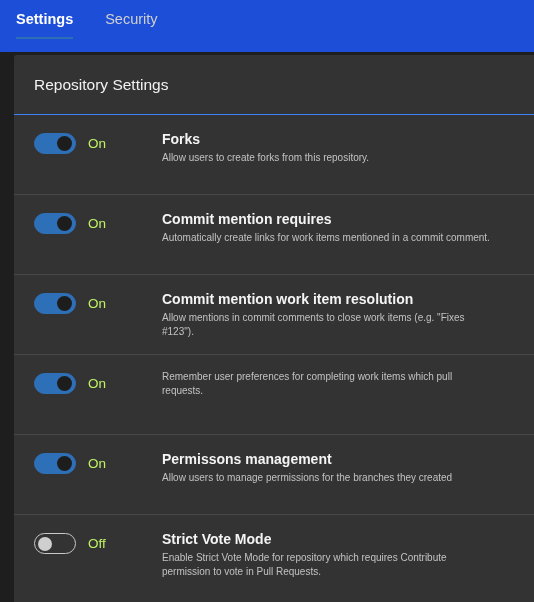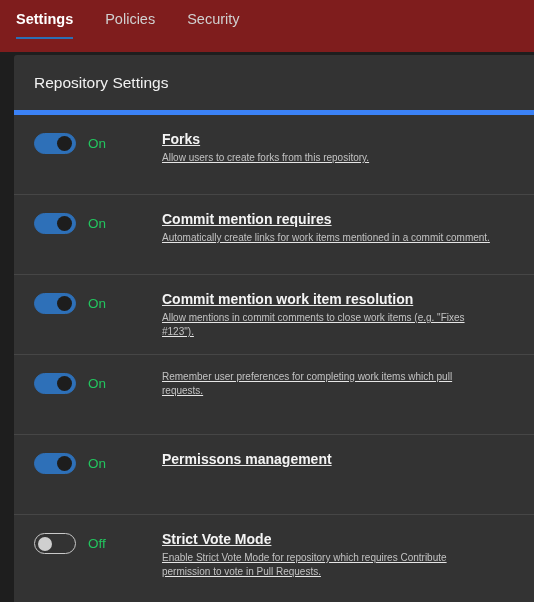--- a/index.html
+++ b/index.html
@@ -17,21 +17,21 @@
     -webkit-font-smoothing: antialiased;
   }
 
   
   .tabbar {
     height: 52px;
     display: flex;
     align-items: flex-start;
     padding-left: 14px;
     padding-top: 8px;
-    background: #7f1d1d;
+    background: #1d4ed8;
   }
 
   .tab {
     position: relative;
     padding: 3px 12px 12px 2px;
     margin-right: 18px;
     font-size: 14.5px;
     color: #d0d0d0;
     cursor: pointer;
     white-space: nowrap;
@@ -61,21 +61,21 @@
     background: #333333;
     border-radius: 3px 0 0 0;
     overflow: hidden;
   }
 
   .panel-header {
     height: 60px;
     display: flex;
     align-items: center;
     padding-left: 20px;
-    border-bottom: 5px solid #3b82f6;
+    border-bottom: 1px solid #3b82f6;
   }
 
   .panel-title {
     font-size: 15.5px;
     color: #f2f2f2;
     font-weight: normal;
   }
 
   
   .row {
@@ -132,28 +132,27 @@
     height: 14px;
     border-radius: 50%;
     background: #cfcfcf;
     top: 2.5px;
     left: 3px;
   }
 
   .switch-label {
     margin-left: 12px;
     font-size: 13.5px;
-    color: #22c55e;
+    color: #bef264;
   }
 
   .text-cell {
     flex: 1 1 auto;
     padding-top: 1px;
     min-width: 0;
-    text-decoration: underline;
   }
 
   .setting-title {
     font-size: 14px;
     font-weight: bold;
     color: #f4f4f4;
     line-height: 1.35;
     margin-bottom: 2px;
   }
 
@@ -166,23 +165,20 @@
 </style>
 </head>
 <body>
 
 <div class="tabbar">
   <div class="tab active">
     <span>Settings</span>
     <span class="tab-underline"></span>
   </div>
   <div class="tab">
-    <span>Policies</span>
-  </div>
-  <div class="tab">
     <span>Security</span>
   </div>
 </div>
 
 <div class="panel">
 
   <div class="panel-header">
     <h1 class="panel-title">Repository Settings</h1>
   </div>
 
@@ -241,20 +237,21 @@
 
     <div class="row">
       <div class="toggle-cell">
         <div class="switch on">
           <span class="knob"></span>
         </div>
         <span class="switch-label">On</span>
       </div>
       <div class="text-cell">
         <div class="setting-title">Permissons management</div>
+        <div class="setting-desc">Allow users to manage permissions for the branches they created</div>
       </div>
     </div>
 
     <div class="row">
       <div class="toggle-cell">
         <div class="switch off">
           <span class="knob"></span>
         </div>
         <span class="switch-label">Off</span>
       </div>

